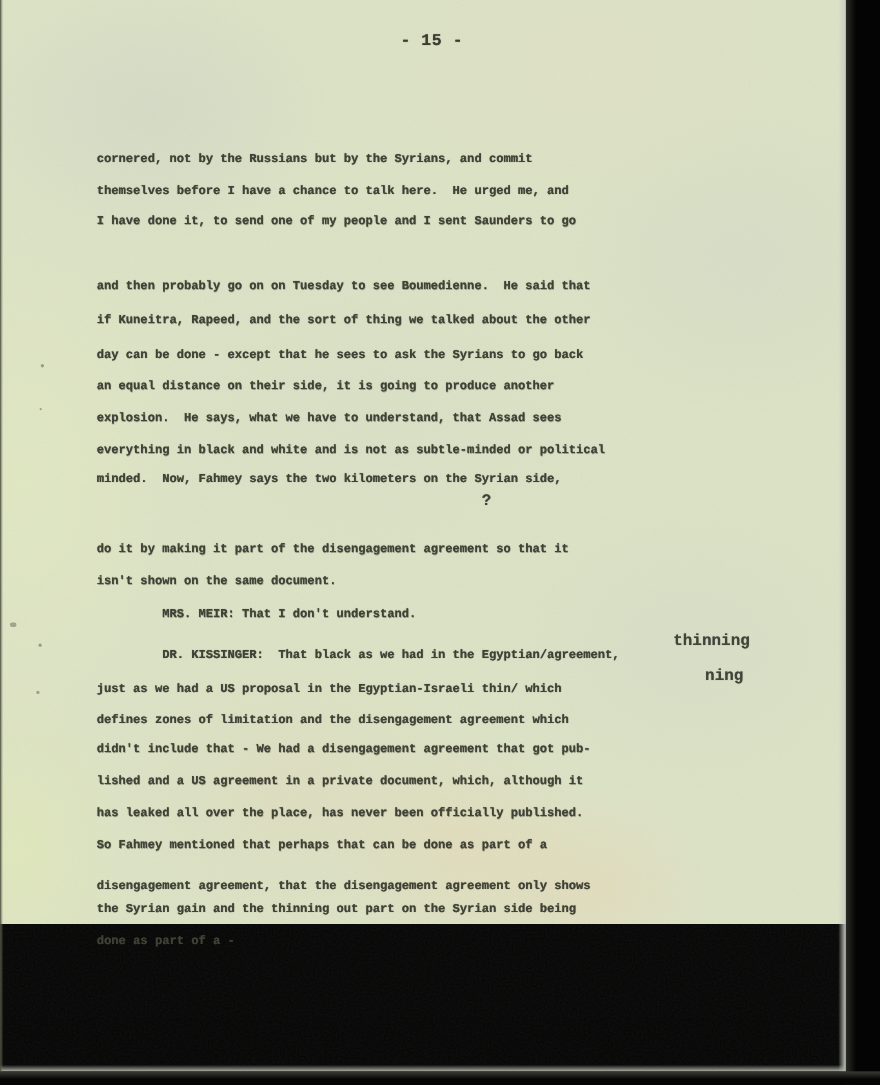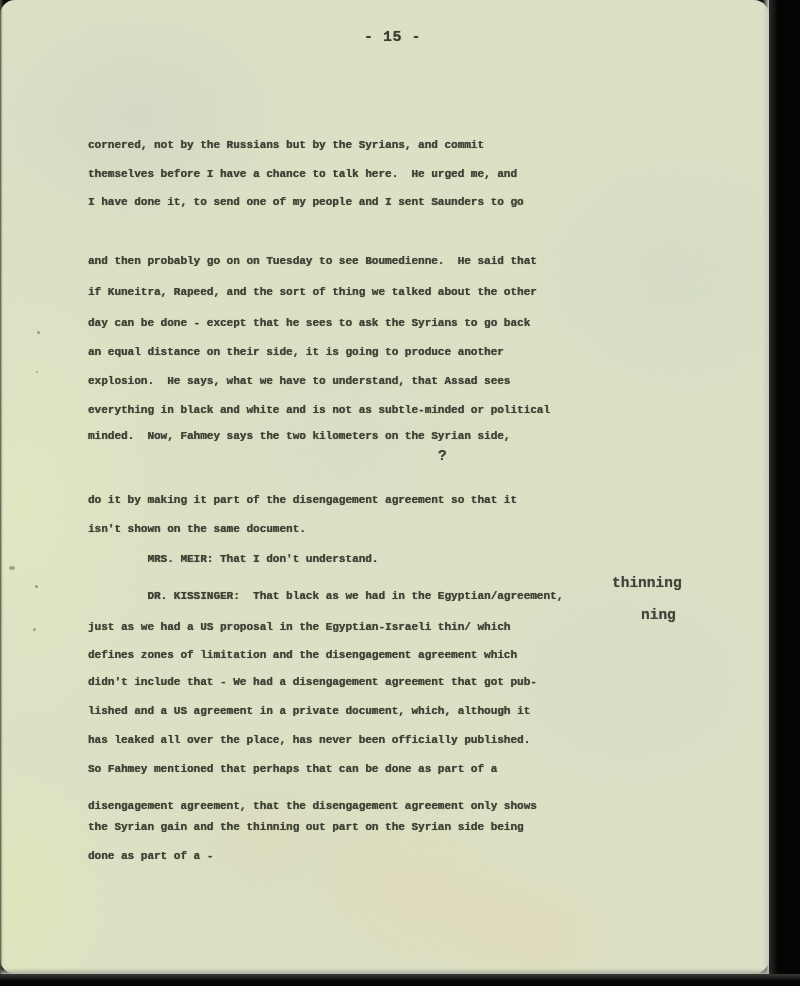--- a/index.html
+++ b/index.html
@@ -14,34 +14,33 @@
     position: relative;
     width: 800px;
     height: 986px;
     font-family: "Liberation Mono", "DejaVu Sans Mono", monospace;
   }
   .paper {
     position: absolute;
     left: 0;
     top: 0;
     width: 769px;
-    height: 974px;
+    height: 840px;
     background-image:
       radial-gradient(230px 170px at 18% 12%, rgba(186,192,199,0.22), transparent 70%),
       radial-gradient(270px 190px at 70% 7%,  rgba(238,222,192,0.16), transparent 70%),
       radial-gradient(250px 210px at 88% 28%, rgba(192,198,204,0.18), transparent 70%),
       radial-gradient(200px 340px at 3% 52%,  rgba(233,241,190,0.38), transparent 72%),
       radial-gradient(150px 220px at 2% 92%,  rgba(228,238,178,0.45), transparent 72%),
       radial-gradient(170px 150px at 55% 92%, rgba(238,208,168,0.30), transparent 68%),
       radial-gradient(150px 130px at 70% 96%, rgba(240,206,170,0.28), transparent 68%),
       radial-gradient(220px 170px at 35% 86%, rgba(231,204,168,0.18), transparent 70%),
       radial-gradient(260px 200px at 82% 70%, rgba(198,204,206,0.16), transparent 70%),
       radial-gradient(300px 240px at 45% 45%, rgba(205,210,200,0.12), transparent 72%),
       linear-gradient(#dde3c6, #dde3c6);
-    border-radius: 15px;
   }
   .grain {
     position: absolute;
     left: 0; top: 0;
     opacity: 0.5;
     pointer-events: none;
   }
   .edge-right-highlight {
     position: absolute;
     left: 762px; top: 0;

